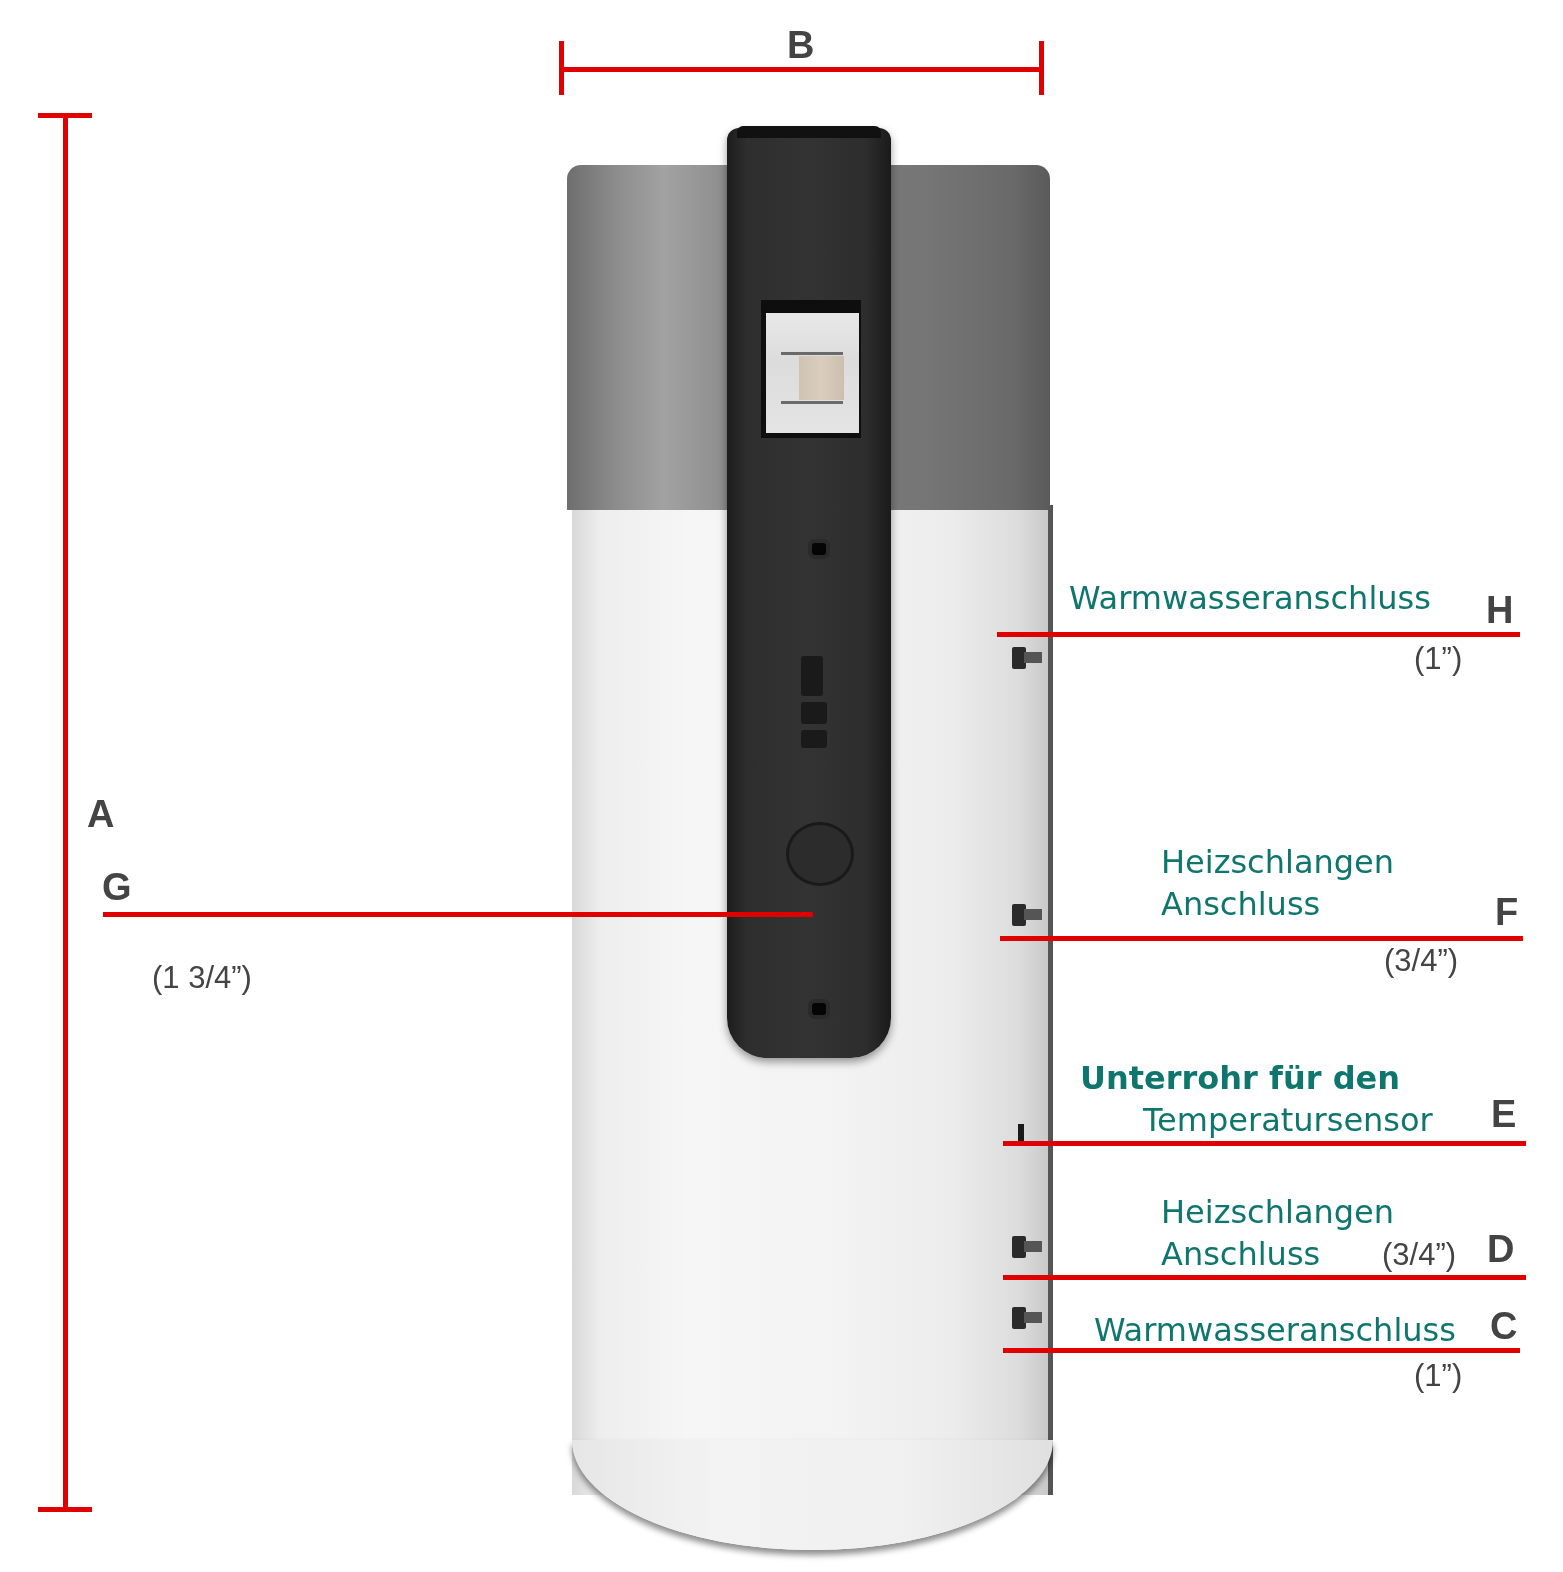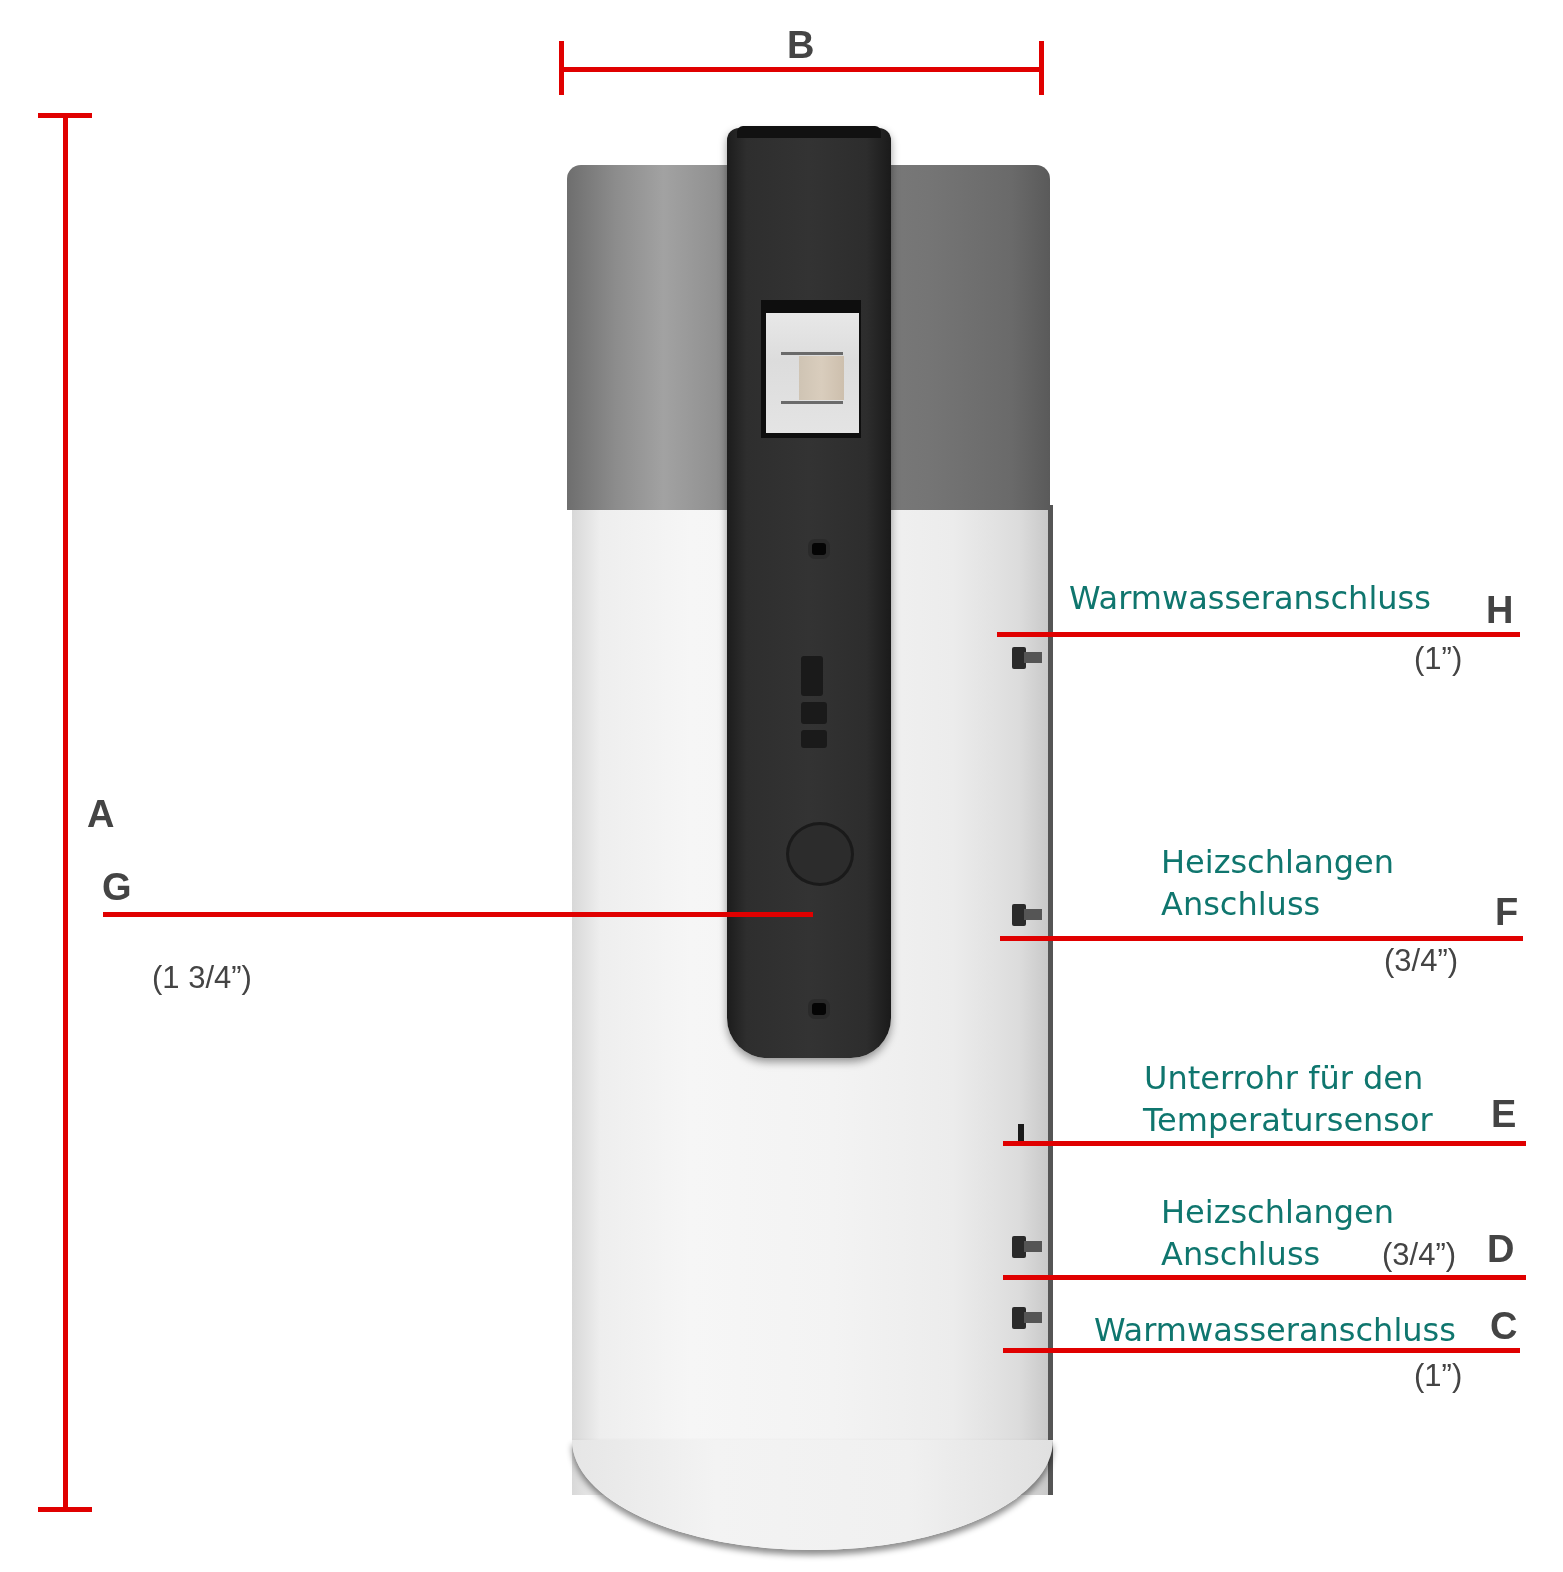--- a/index.html
+++ b/index.html
@@ -107,21 +107,21 @@
   <div class="letter" style="left:1486px; top:591px;">H</div>
   <div class="rline" style="left:997px; top:632px; width:523px; height:5px;"></div>
   <div class="size" style="left:1414px; top:643px;">(1”)</div>
 
   <div class="label" style="left:1161px; top:842px;">Heizschlangen</div>
   <div class="label" style="left:1161px; top:884px;">Anschluss</div>
   <div class="letter" style="left:1495px; top:893px;">F</div>
   <div class="rline" style="left:1000px; top:936px; width:523px; height:5px;"></div>
   <div class="size" style="left:1384px; top:945px;">(3/4”)</div>
 
-  <div class="label" style="left:1144px; top:1058px;">Unterrohr für den</div>
+  <div class="label" style="left:1080px; top:1058px;font-weight:bold;">Unterrohr für den</div>
   <div class="label" style="left:1143px; top:1100px;">Temperatursensor</div>
   <div class="letter" style="left:1491px; top:1095px;">E</div>
   <div class="rline" style="left:1003px; top:1141px; width:523px; height:5px;"></div>
 
   <div class="label" style="left:1161px; top:1192px;">Heizschlangen</div>
   <div class="label" style="left:1161px; top:1234px;">Anschluss</div>
   <div class="size" style="left:1382px; top:1239px;">(3/4”)</div>
   <div class="letter" style="left:1487px; top:1230px;">D</div>
   <div class="rline" style="left:1003px; top:1275px; width:523px; height:5px;"></div>
 

